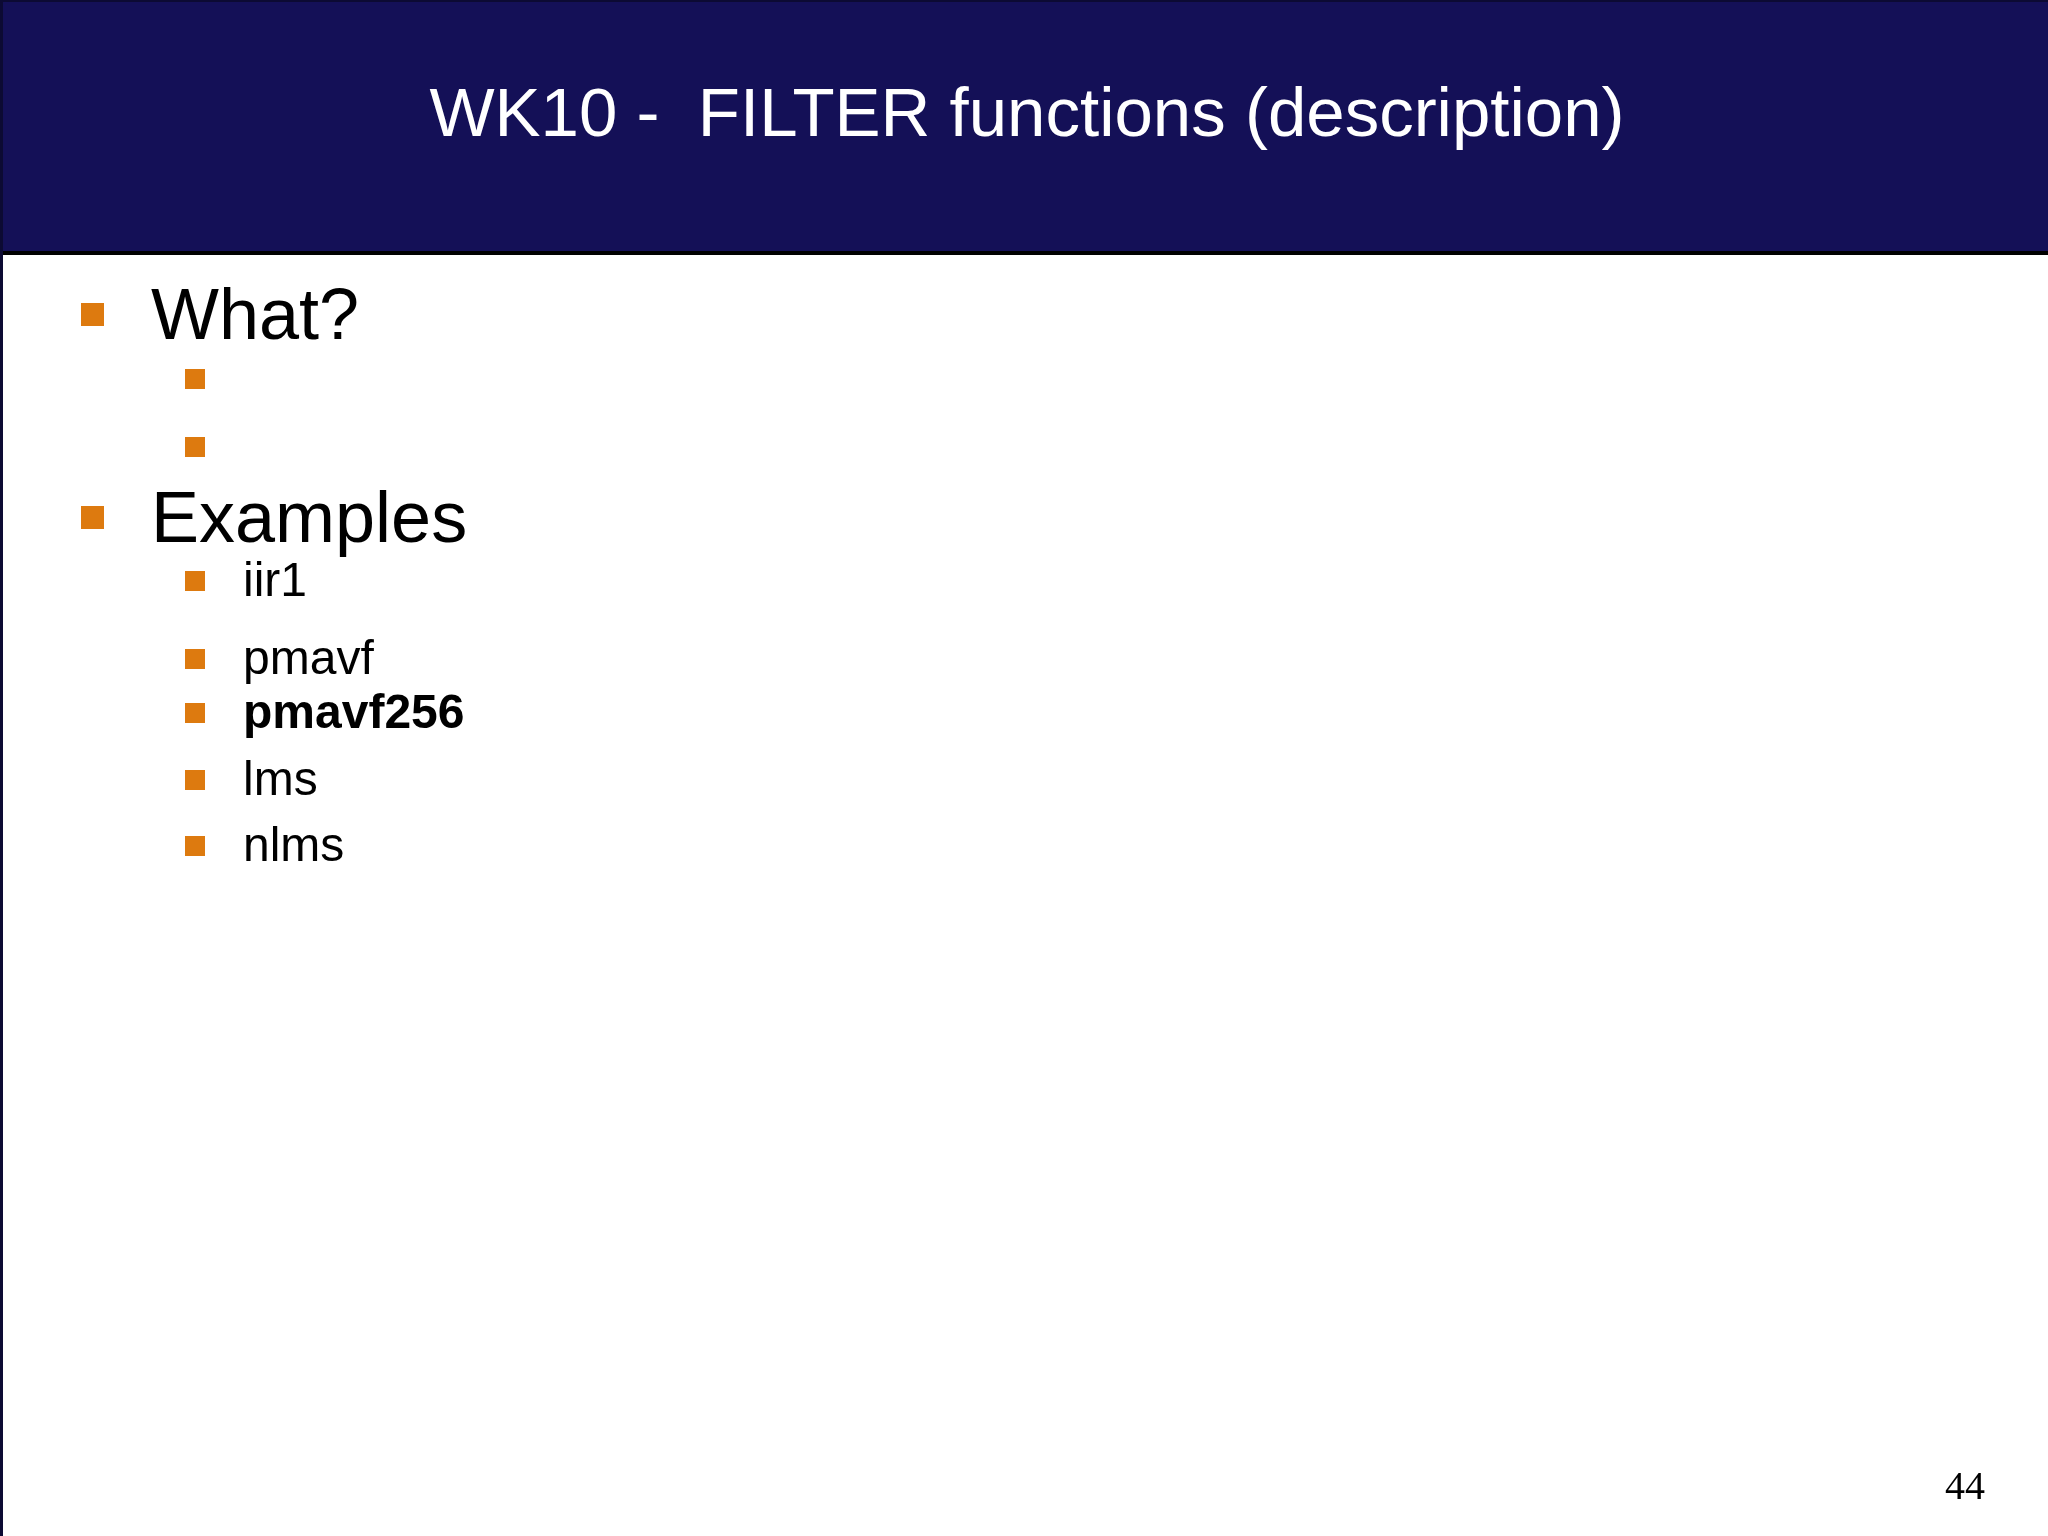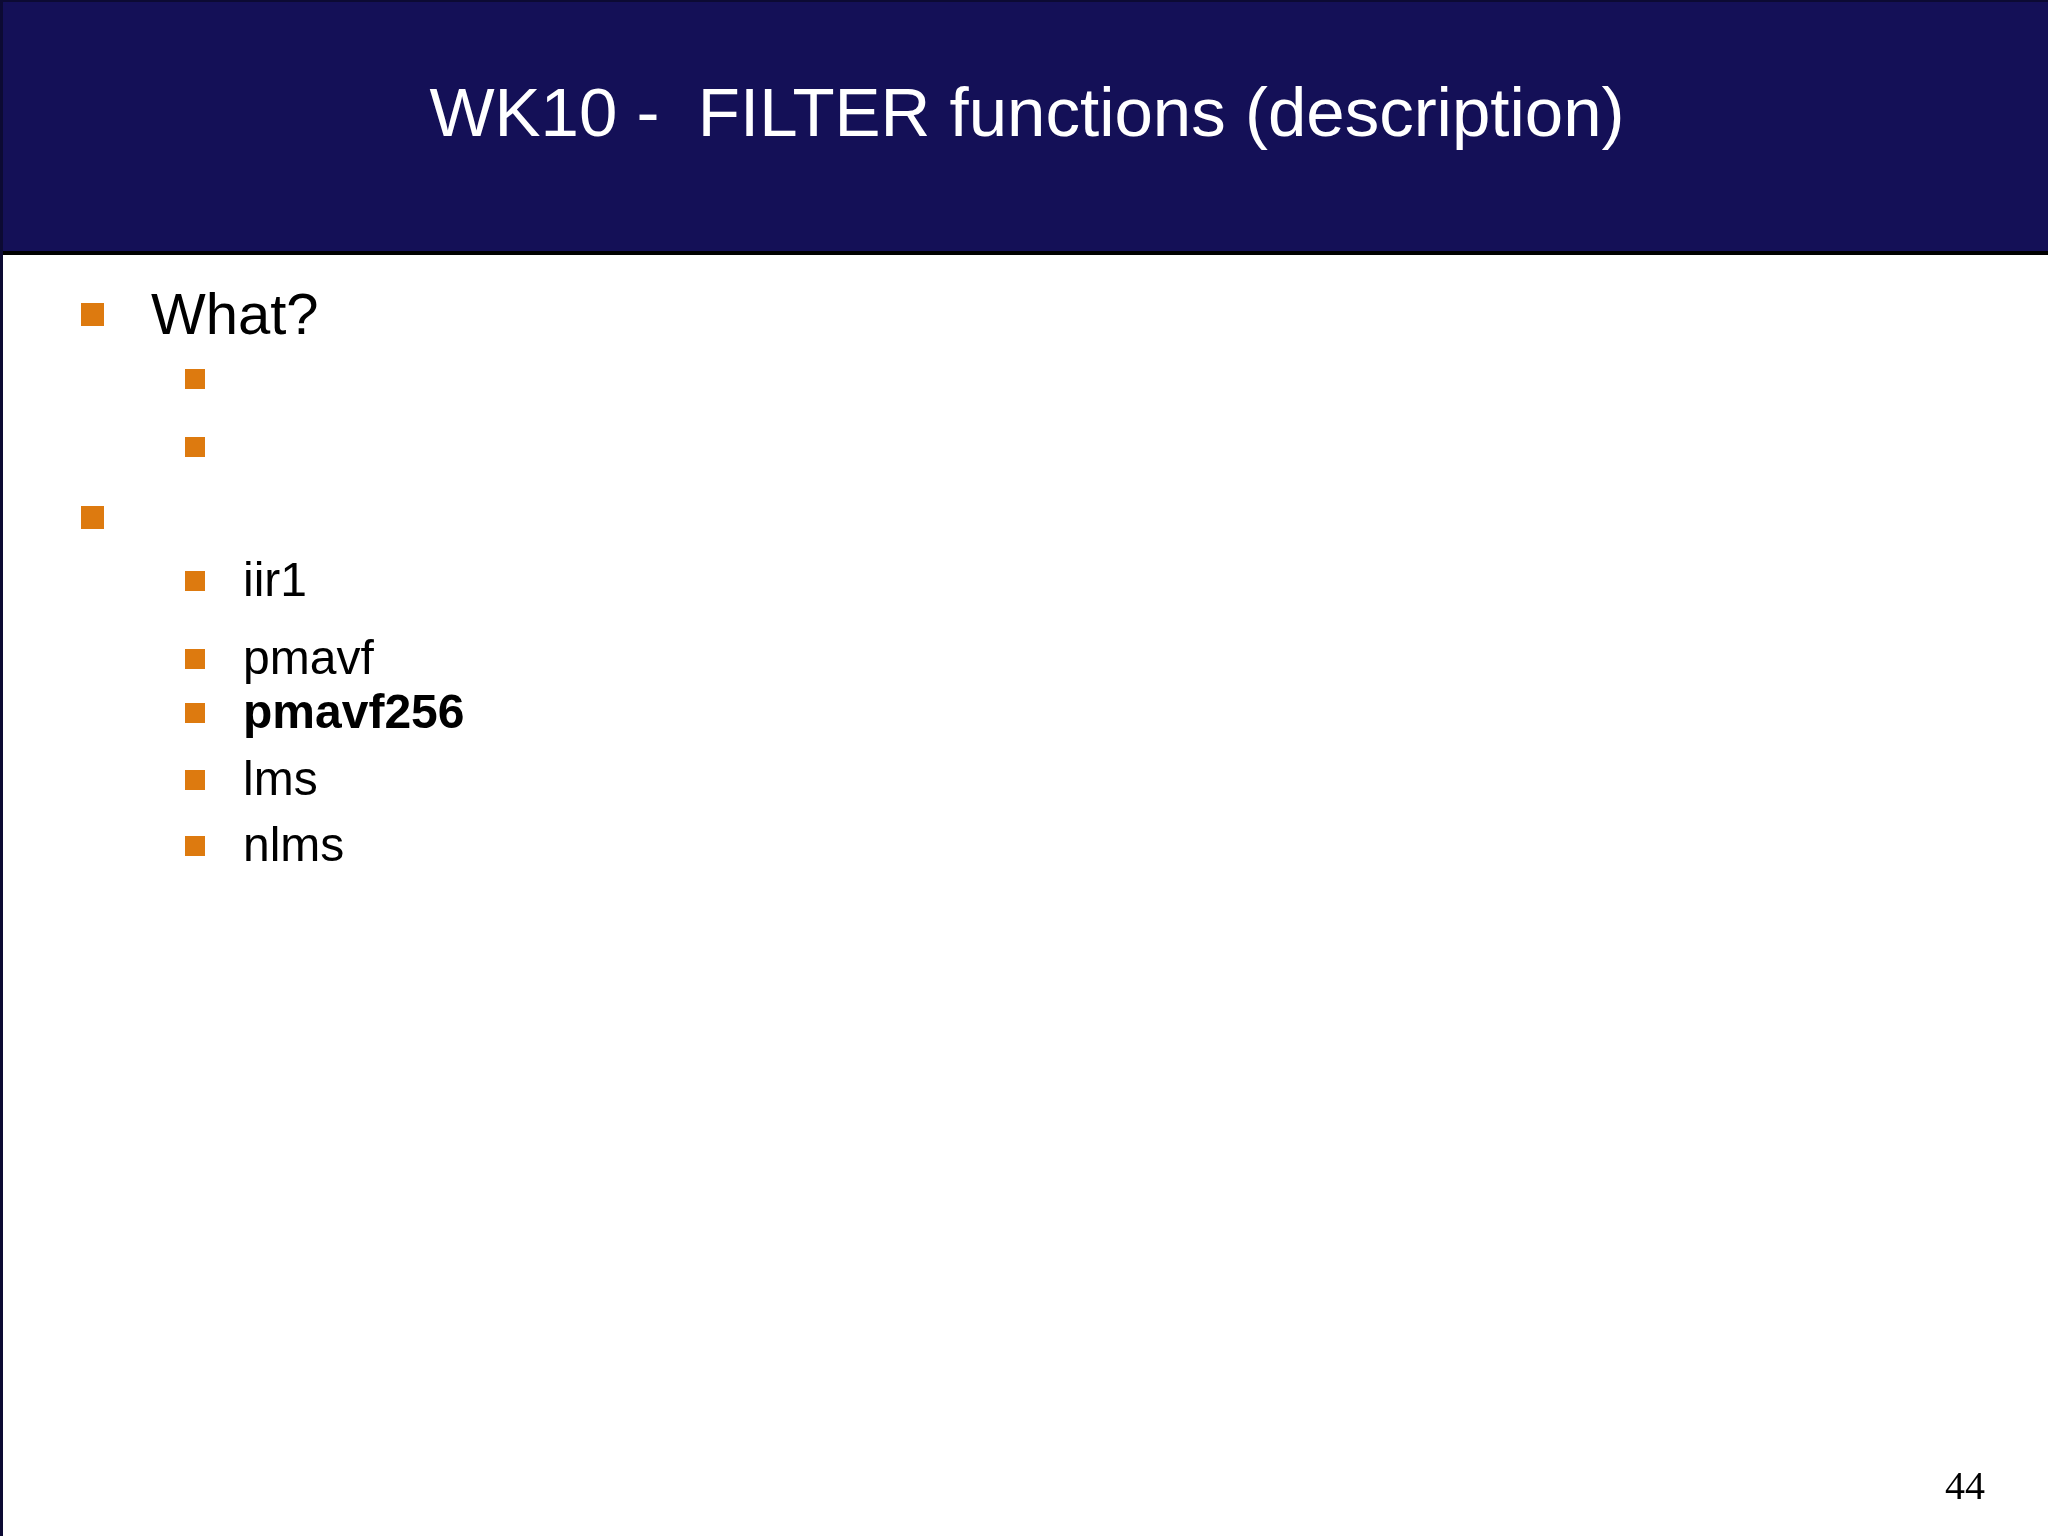--- a/index.html
+++ b/index.html
@@ -64,21 +64,21 @@
 
   .bullet-mark {
     flex: 0 0 auto;
     display: inline-block;
     background: #dd7a0f;
   }
 
   
   .lvl1 {
     left: 78px;
-    font-size: 58px;
+    font-size: 72px;
     line-height: 66px;
     color: #000000;
   }
   .lvl1 .bullet-mark {
     width: 23px;
     height: 23px;
     margin-top: 22px;
     margin-right: 47px;
   }
   .lvl1 .bullet-label {
@@ -122,21 +122,21 @@
 
   <div class="title-band">
     <div class="title-text">WK10 -  FILTER functions (description)</div>
   </div>
 
   <div class="body">
 
   <div class="bullet-row lvl1" style="top: 26px;"><span class="bullet-mark"></span><span class="bullet-label">What?</span></div>
       <div class="bullet-row lvl2" style="top: 95px;"><span class="bullet-mark"></span></div>
       <div class="bullet-row lvl2" style="top: 163px;"><span class="bullet-mark"></span><span class="bullet-label"></span></div>
-      <div class="bullet-row lvl1" style="top: 229px;"><span class="bullet-mark"></span></div>
+      <div class="bullet-row lvl1" style="top: 229px;"><span class="bullet-mark"></span><span class="bullet-label">Examples</span></div>
       <div class="bullet-row lvl2" style="top: 297px;"><span class="bullet-mark"></span><span class="bullet-label">iir1</span></div>
       <div class="bullet-row lvl2" style="top: 375px;"><span class="bullet-mark"></span><span class="bullet-label">pmavf</span></div>
       <div class="bullet-row lvl2" style="top: 429px; font-weight: bold;"><span class="bullet-mark"></span><span class="bullet-label">pmavf256</span></div>
       <div class="bullet-row lvl2" style="top: 496px;"><span class="bullet-mark"></span><span class="bullet-label">lms</span></div>
       <div class="bullet-row lvl2" style="top: 562px;"><span class="bullet-mark"></span><span class="bullet-label">nlms</span></div>
     </div>
 
   <div class="page-number">44</div>
 
 </div>

